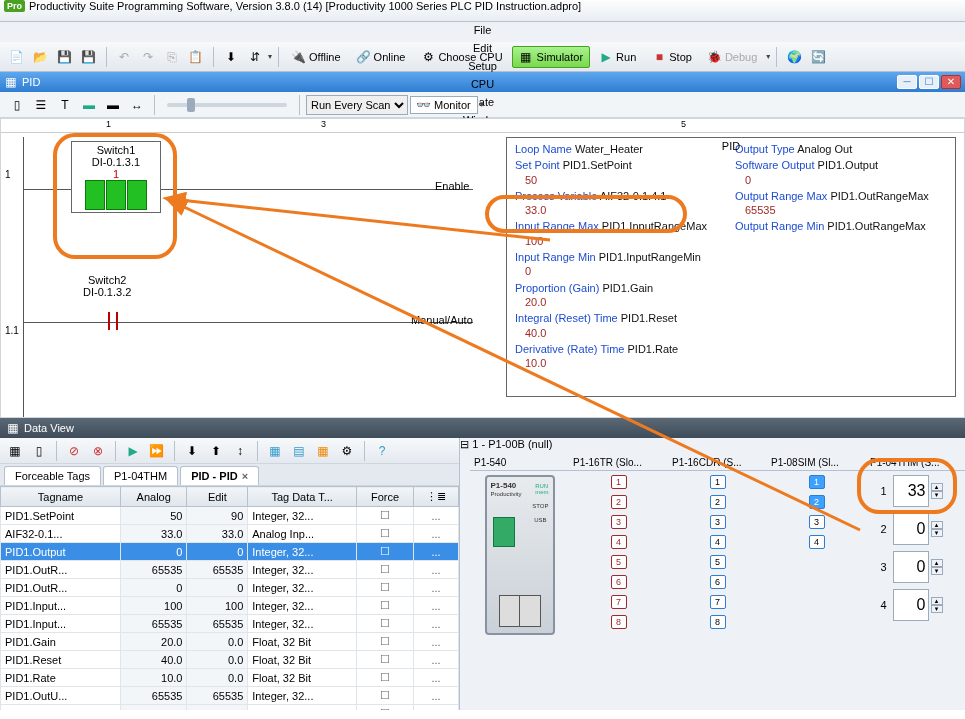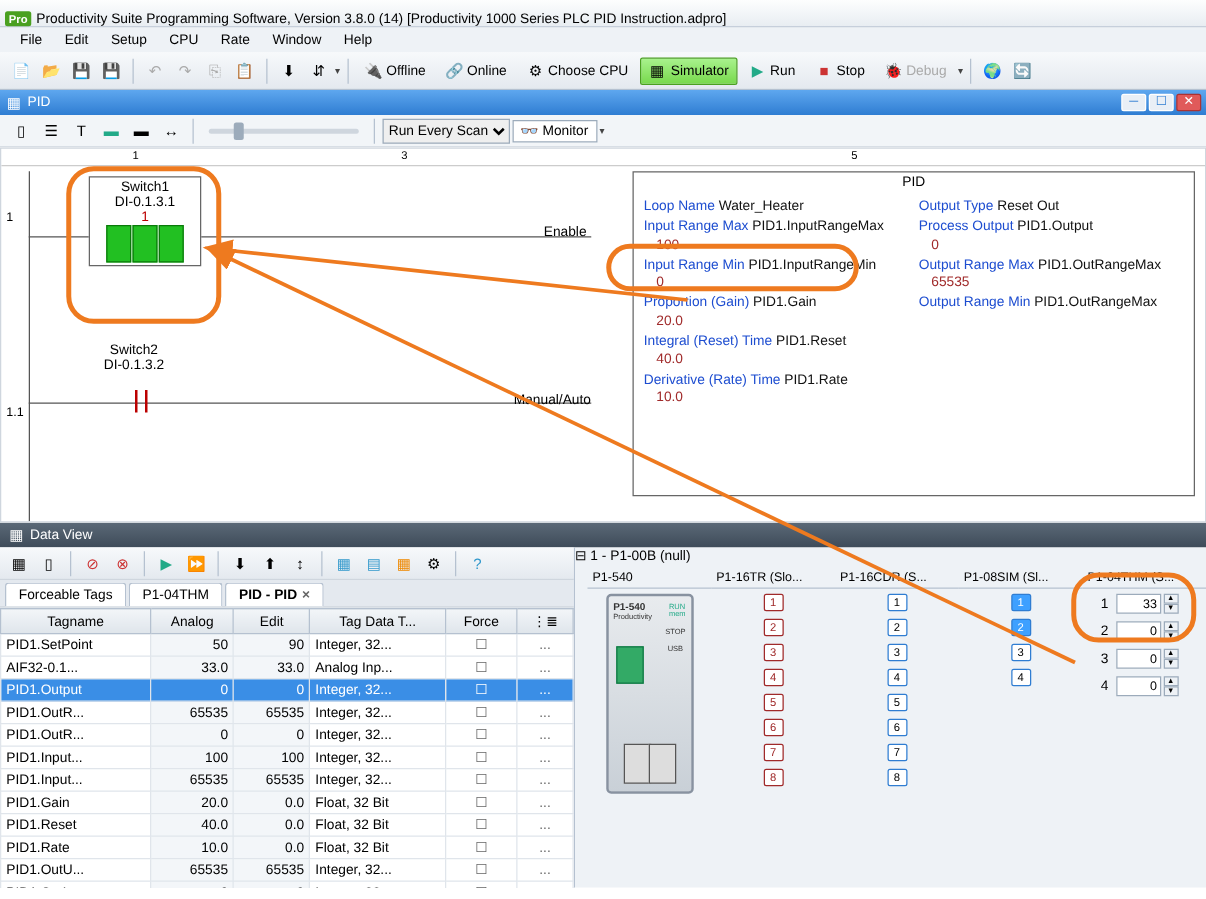--- a/index.html
+++ b/index.html
@@ -1,19 +1,19 @@
 <!DOCTYPE html>
 <html><head>
 <meta charset="utf-8">
 <style>
   * { box-sizing: border-box; font-family: 'Segoe UI', Tahoma, sans-serif; font-size: 11px; }
   body { margin: 0; padding: 0; background: #fff; width: 965px; height: 719px; overflow: hidden; position: relative; }
-  .title-bar { height: 22px; background: linear-gradient(#fdfefe,#e8edf2); display: flex; align-items: flex-end; padding: 0 4px; border-bottom: 1px solid #b5c1d0; }
+  .title-bar { height: 22px; background: linear-gradient(#fdfefe,#e8edf2); display: flex; align-items: flex-start; padding: 0 4px; border-bottom: 1px solid #b5c1d0; }
   .title-bar .logo { background: #4aa020; color: #fff; font-size: 9px; font-weight: bold; padding: 1px 3px; border-radius: 2px; margin-right: 4px; }
-  .menubar { height: 20px; display: flex; align-items: center; padding: 0 8px; gap: 2px; background: #eef2f6; }
+  .menubar { height: 20px; display: flex; align-items: center; padding: 0 18px; gap: 2px; background: #eef2f6; flex-direction: column; }
   .menubar span { padding: 2px 8px; cursor: pointer; }
   .toolbar1 { height: 30px; display: flex; align-items: center; padding: 0 6px; gap: 2px; background: linear-gradient(#f7f9fb,#e4e9ef); border-bottom: 1px solid #b5c1d0; }
   .tb-btn { width: 22px; height: 22px; display: flex; align-items: center; justify-content: center; border: 1px solid transparent; border-radius: 2px; }
   .tb-btn.simulator { background: linear-gradient(#a8f28d,#78d94d); border: 1px solid #4aa020; padding: 0 6px; width: auto; gap: 4px; }
   .tb-btn.label { width: auto; padding: 0 6px; gap: 3px; }
   .tb-sep { width: 1px; height: 20px; background: #b5c1d0; margin: 0 4px; }
   .dropdown-arrow { font-size: 8px; color: #444; }
   .sub-window-header { height: 20px; background: linear-gradient(#5ea7ef,#2f7dd2); color: #fff; display: flex; align-items: center; padding: 0 4px; }
   .sub-window-header .sw-title { flex: 1; }
   .win-ctrl { display: flex; gap: 2px; }
@@ -25,21 +25,21 @@
   .ladder-area { position: relative; height: 300px; background: #fff; border: 1px solid #cfd6de; overflow: hidden; }
   .ruler { position: absolute; top: 0; left: 0; right: 0; height: 14px; border-bottom: 1px solid #ccc; font-size: 9px; }
   .ruler-tick { position: absolute; top: 0; font-size: 9px; }
   .rung-num { position: absolute; left: 4px; font-size: 10px; }
   .switch-block { position: absolute; border: 1px solid #666; background: #fff; padding: 2px 6px; text-align: center; }
   .switch-block .green-bar { display: flex; gap: 1px; justify-content: center; }
   .switch-block .green-bar div { width: 20px; height: 30px; background: #22c022; border: 1px solid #0a7a0a; }
   .highlight-oval { position: absolute; border: 4px solid #ee7a1f; border-radius: 22px; pointer-events: none; }
   .pid-box { position: absolute; right: 8px; top: 18px; width: 450px; height: 260px; border: 1px solid #666; background: #fff; padding: 4px 8px; overflow: hidden; }
   .pid-box .pid-title { position: absolute; top: 2px; left: 50%; transform: translateX(-50%); }
-  .pid-cols { display: flex; gap: 8px; margin-top: 16px; }
+  .pid-cols { display: flex; gap: 8px; margin-top: 0; }
   .pid-col { flex: 1; }
   .pid-row { margin-bottom: 2px; line-height: 1.3; }
   .pid-label { color: #1d4dd0; }
   .pid-tag { color: #111; }
   .pid-val { color: #a02a2a; margin-left: 10px; }
   .wire-label { position: absolute; font-size: 11px; }
   .contact { position: absolute; width: 14px; height: 20px; }
   .contact::before, .contact::after { content: ''; position: absolute; width: 2px; height: 18px; background: #b00; top: 0; }
   .contact::before { left: 2px; } .contact::after { right: 2px; }
   .data-view-header { height: 20px; background: linear-gradient(#5b6977,#3e4b59); color: #fff; display: flex; align-items: center; padding: 0 6px; }
@@ -60,21 +60,21 @@
   .dv-right { flex: 1; padding: 0; position: relative; }
   .tree-node { margin-bottom: 4px; }
   .slot-row { display: flex; gap: 0; margin-left: 10px; }
   .slot-hdr { flex: 1; border-bottom: 1px solid #b5c1d0; padding: 2px 4px; font-size: 10px; white-space: nowrap; overflow: hidden; }
   .slot-body { display: flex; gap: 0; margin-left: 10px; }
   .slot-col { flex: 1; padding: 4px; display: flex; flex-direction: column; align-items: center; gap: 6px; }
   .led-box { width: 16px; height: 14px; border: 1px solid #2f7dd2; background: #fff; display: flex; align-items: center; justify-content: center; font-size: 9px; border-radius: 2px; }
   .led-box.on { background: #3ea0ff; color: #fff; }
   .led-box.red { border-color: #a02a2a; color: #a02a2a; }
   .thm-row { display: flex; align-items: center; gap: 2px; width: 70px; }
-  .thm-row input { width: 36px; height: 16px; text-align: right; font-size: 10px; border: 1px solid #9cabbb; }
+  .thm-row input { width: 36px; height: 32px; text-align: right; font-size: 16px; border: 1px solid #9cabbb; }
   .spinner { width: 12px; display: flex; flex-direction: column; }
   .spinner span { height: 8px; border: 1px solid #9cabbb; background: #eef2f6; font-size: 7px; line-height: 6px; text-align: center; cursor: pointer; }
   .plc-img { width: 70px; height: 160px; background: linear-gradient(#e8ebee,#c9d0d7); border: 2px solid #8892a0; border-radius: 4px; position: relative; font-size: 7px; color: #333; }
   .arrow-svg { position: absolute; top: 0; left: 0; pointer-events: none; }
   .ico { width: 14px; height: 14px; display: flex; align-items: center; justify-content: center; font-size: 12px; }
   .slider-track { flex: 1; height: 4px; background: #cfd6de; border-radius: 2px; position: relative; margin: 0 6px; max-width: 120px; }
   .slider-thumb { position: absolute; left: 20px; top: -5px; width: 8px; height: 14px; background: #9cabbb; border-radius: 2px; }
 </style>
 </head>
 <body>
@@ -240,29 +240,31 @@
   <div class="contact" style="left:105px;top:193px"></div>
 
   <div class="wire-label" style="left:434px;top:61px">Enable</div>
   <div class="wire-label" style="left:410px;top:195px">Manual/Auto</div>
 
   <div class="pid-box">
     <div class="pid-title">PID</div>
     <div class="pid-cols">
       <div class="pid-col" id="pid-left">
           <div class="pid-row"><span class="pid-label">Loop Name</span> <span class="pid-tag">Water_Heater</span></div>
+          <div class="pid-row"><span class="pid-label">Set Point</span> <span class="pid-tag">PID1.SetPoint</span><br><span class="pid-val">50</span></div>
+          <div class="pid-row"><span class="pid-label">Process Variable</span> <span class="pid-tag">AIF32-0.1.4.1</span><br><span class="pid-val">33.0</span></div>
           <div class="pid-row"><span class="pid-label">Input Range Max</span> <span class="pid-tag">PID1.InputRangeMax</span><br><span class="pid-val">100</span></div>
           <div class="pid-row"><span class="pid-label">Input Range Min</span> <span class="pid-tag">PID1.InputRangeMin</span><br><span class="pid-val">0</span></div>
           <div class="pid-row"><span class="pid-label">Proportion (Gain)</span> <span class="pid-tag">PID1.Gain</span><br><span class="pid-val">20.0</span></div>
           <div class="pid-row"><span class="pid-label">Integral (Reset) Time</span> <span class="pid-tag">PID1.Reset</span><br><span class="pid-val">40.0</span></div>
           <div class="pid-row"><span class="pid-label">Derivative (Rate) Time</span> <span class="pid-tag">PID1.Rate</span><br><span class="pid-val">10.0</span></div>
         </div>
       <div class="pid-col" id="pid-right">
-          <div class="pid-row"><span class="pid-label">Output Type</span> <span class="pid-tag">Reset Out</span></div>
-          <div class="pid-row"><span class="pid-label">Process Output</span> <span class="pid-tag">PID1.Output</span><br><span class="pid-val">0</span></div>
+          <div class="pid-row"><span class="pid-label">Output Type</span> <span class="pid-tag">Analog Out</span></div>
+          <div class="pid-row"><span class="pid-label">Software Output</span> <span class="pid-tag">PID1.Output</span><br><span class="pid-val">0</span></div>
           <div class="pid-row"><span class="pid-label">Output Range Max</span> <span class="pid-tag">PID1.OutRangeMax</span><br><span class="pid-val">65535</span></div>
           <div class="pid-row"><span class="pid-label">Output Range Min</span> <span class="pid-tag">PID1.OutRangeMax</span></div>
         </div>
     </div>
   </div>
 
   <div class="highlight-oval" style="left:52px;top:14px;width:124px;height:126px"></div>
   <div class="highlight-oval" style="left:484px;top:76px;width:202px;height:38px"></div>
 </div>
 

